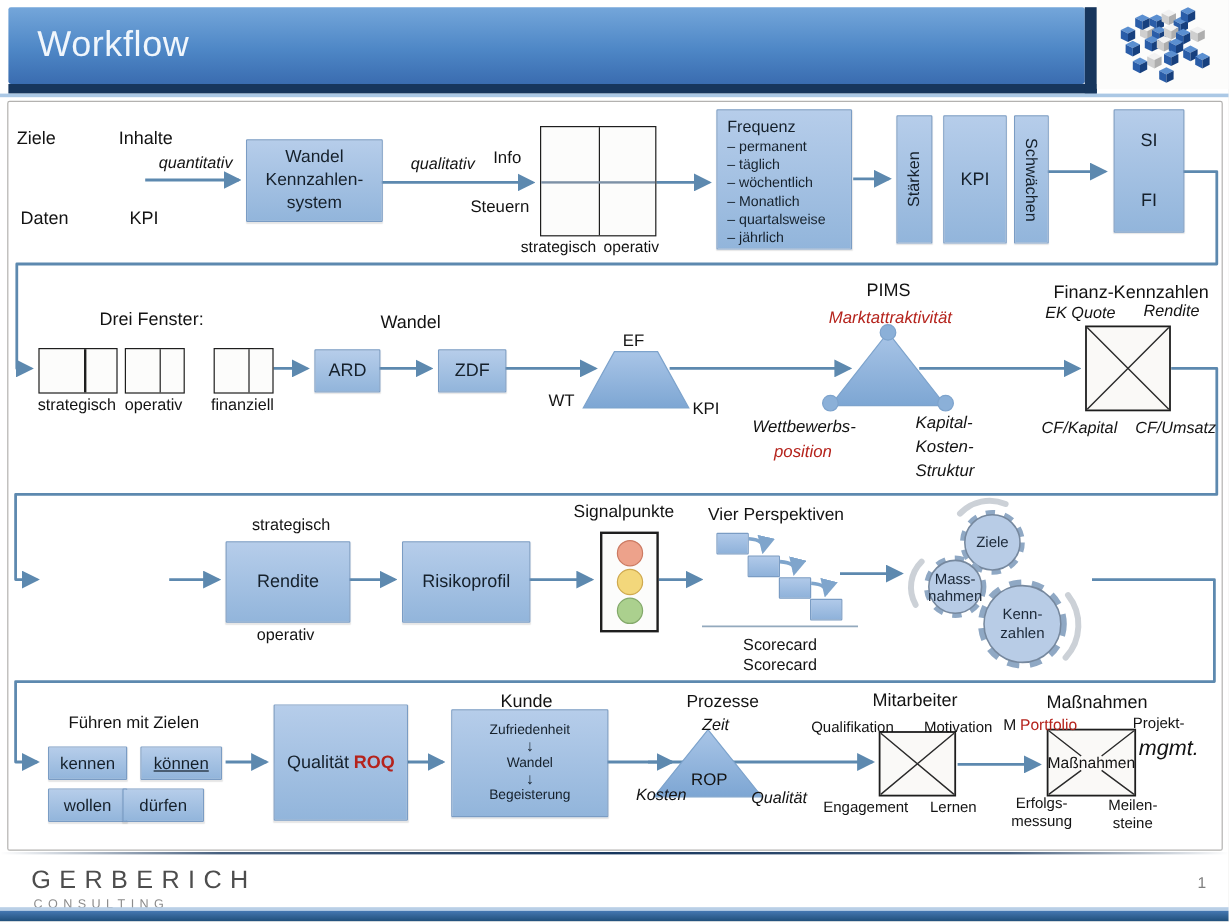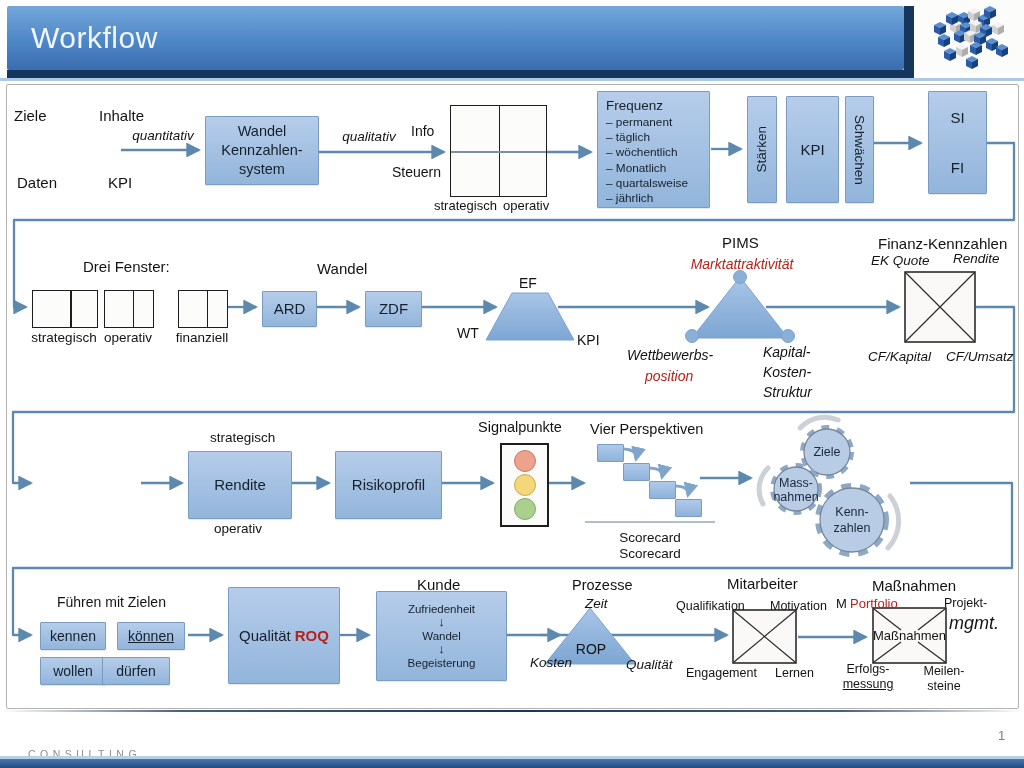--- a/index.html
+++ b/index.html
@@ -356,23 +356,24 @@
   <div class="lb" style="left:686px;top:666px;font-size:12.5px;">Engagement</div>
   <div class="lb" style="left:775px;top:666px;font-size:12.5px;">Lernen</div>
 
   <div class="lb" style="left:872px;top:577px;font-size:15px;">Maßnahmen</div>
   <div class="lb" style="left:836px;top:596px;font-size:13px;">M</div>
   <div class="lb rd" style="left:850px;top:596px;font-size:13px;">Portfolio</div>
   <div class="lb" style="left:944px;top:596px;font-size:12.5px;">Projekt-</div>
   <div class="lb" style="left:949px;top:613px;font-size:18px;font-style:italic;">mgmt.</div>
   <div class="lb ctr" style="left:873px;top:628px;width:73px;font-size:13px;">Maßnahmen</div>
   <div class="lb ctr" style="left:838px;top:662px;width:60px;font-size:12.5px;">Erfolgs-</div>
-  <div class="lb ctr" style="left:838px;top:677px;width:60px;font-size:12.5px;text-decoration:underline;">messung</div>
+  <div class="lb ctr" style="left:838px;top:677px;width:60px;font-size:12.5px;">messung</div>
   <div class="lb ctr" style="left:914px;top:664px;width:60px;font-size:12.5px;">Meilen-</div>
   <div class="lb ctr" style="left:914px;top:679px;width:60px;font-size:12.5px;">steine</div>
 
   <div class="foot-line"></div>
+  <div class="brand">GERBERICH</div>
   <div class="brand-sub">CONSULTING</div>
   <div class="pageno">1</div>
   <div class="botbar1"></div>
   <div class="botbar2"></div>
 
 </div>
 
 </body></html>

